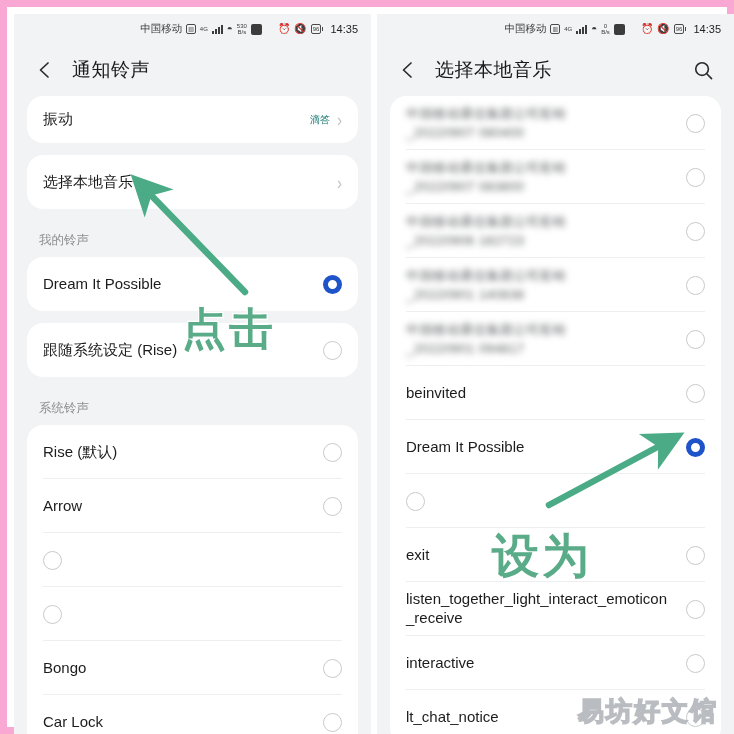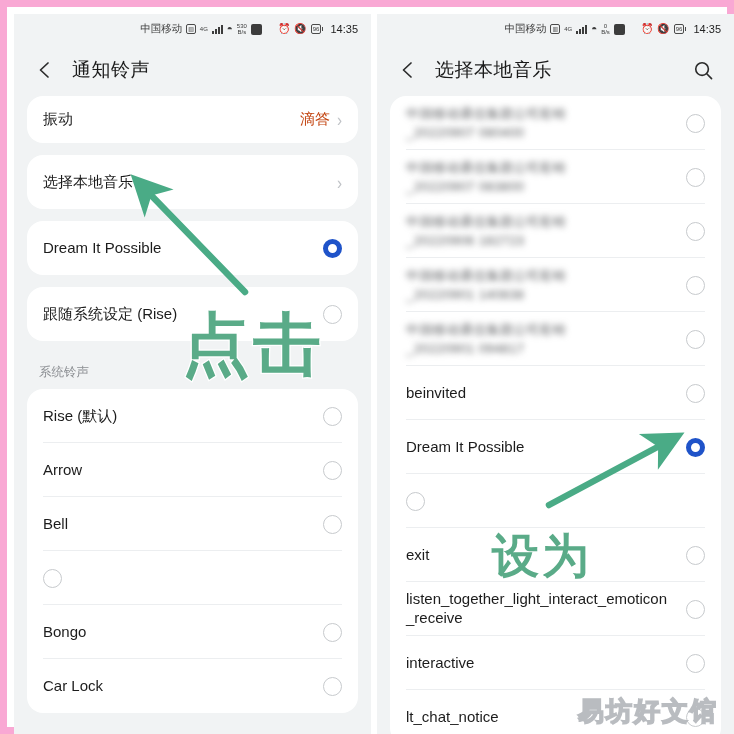--- a/index.html
+++ b/index.html
@@ -153,22 +153,22 @@
     height: 1px;
     background: #eceef0;
   }
   .row-label {
     font-size: 15px;
     color: #1c1c1c;
     flex: 1 1 auto;
     line-height: 1.25;
   }
   .row-value {
-    font-size: 15px;
-    color: #c2410c;
+    font-size: 10px;
+    color: #0f766e;
     margin-right: 7px;
   }
   .chevron {
     color: #c0c3c7;
     font-size: 15px;
     display: inline-block;
     transform: scaleY(1.25);
   }
 
   .radio {
@@ -210,21 +210,21 @@
     position: absolute;
     font-family: "DejaVu Sans", sans-serif;
     font-weight: bold;
     color: #5aab88;
     -webkit-text-stroke: 2.5px #ffffff;
     paint-order: stroke fill;
     letter-spacing: 3px;
   }
   #anno-click {
     left: 182px; top: 300px;
-    font-size: 68px;
+    font-size: 44px;
   }
   #anno-setas {
     left: 492px; top: 525px;
     font-size: 47px;
   }
   .watermark {
     position: absolute;
     right: 16px; bottom: 5px;
     font-family: "DejaVu Sans", sans-serif;
     font-size: 26px;
@@ -287,20 +287,21 @@
           </div>
         </div>
 
         <div class="card">
           <div class="row tall">
             <span class="row-label">选择本地音乐</span>
             <span class="chevron">›</span>
           </div>
         </div>
 
+        <div class="section-label">我的铃声</div>
 
         <div class="card">
           <div class="row tall">
             <span class="row-label">Dream It Possible</span>
             <span class="radio on"></span>
           </div>
         </div>
 
         <div class="card">
           <div class="row tall">
@@ -316,21 +317,20 @@
             <span class="row-label">Rise (默认)</span>
             <span class="radio"></span>
             <span class="sep"></span>
           </div>
           <div class="row tall">
             <span class="row-label">Arrow</span>
             <span class="radio"></span>
             <span class="sep"></span>
           </div>
           <div class="row tall">
-            <span class="row-label">Bell</span>
             <span class="radio"></span>
             <span class="sep"></span>
           </div>
           <div class="row tall">
             <span class="radio"></span>
             <span class="sep"></span>
           </div>
           <div class="row tall">
             <span class="row-label">Bongo</span>
             <span class="radio"></span>

